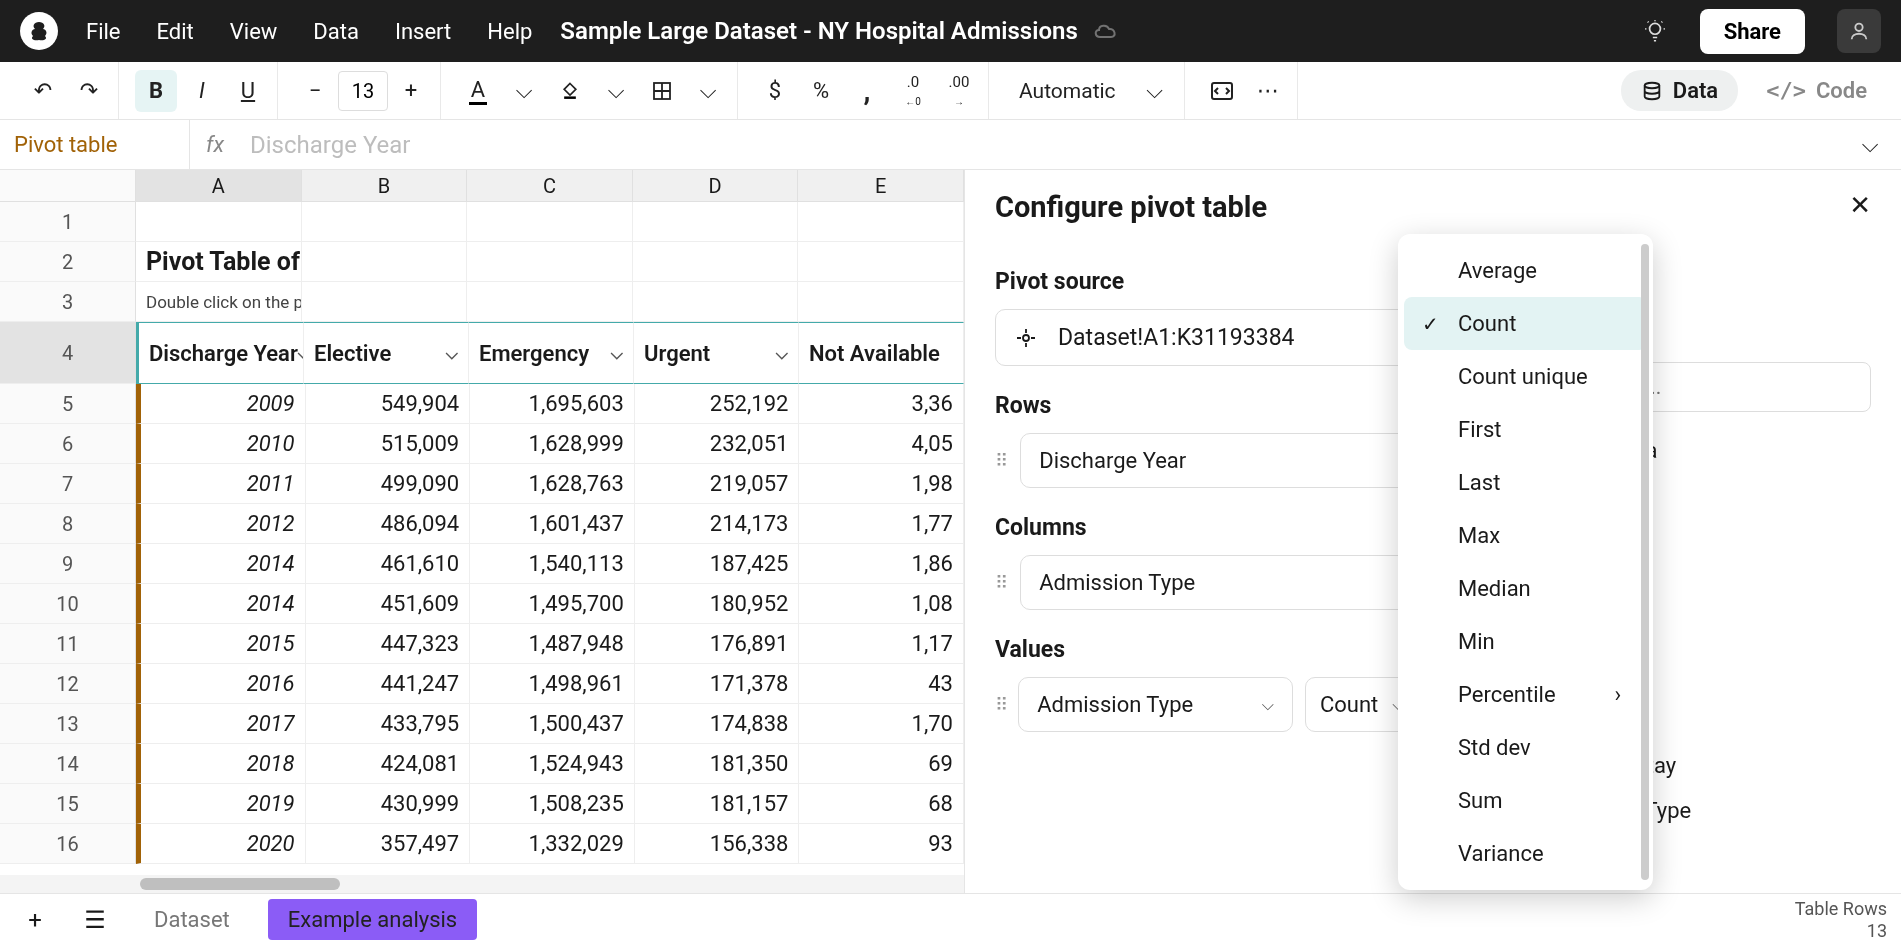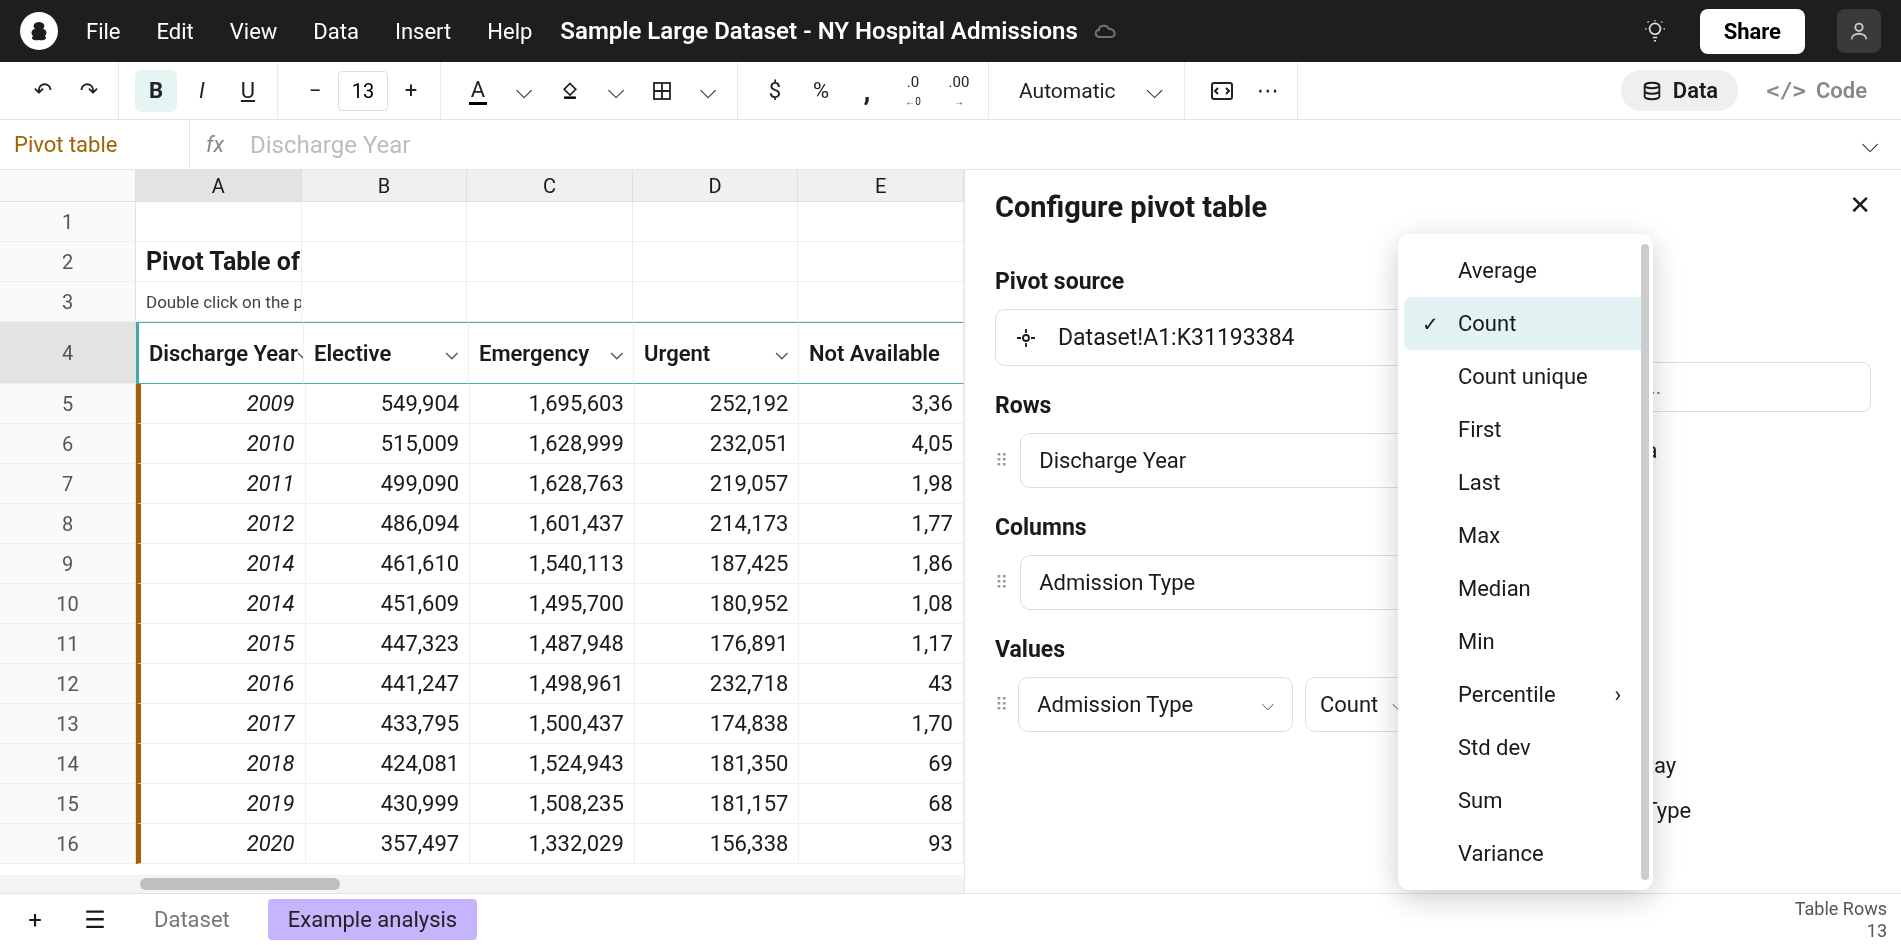--- a/index.html
+++ b/index.html
@@ -49,21 +49,21 @@
 .cell.hdr { background:#fff; font-weight:600; font-size:22px; justify-content:space-between; border-top:1px solid #4aa; border-bottom:1px solid #4aa;}
 .cell.hdr.first{border-left:3px solid #4aa;}
 .cell.pvt{border-left:5px solid #a16207;font-style:italic;}
 .chev { color:#555; font-size:16px;}
 .hscroll { height:18px; background:#f4f4f4; display:flex; align-items:center;}
 .hthumb{ height:12px; width:200px; background:#bfbfbf; border-radius:6px; margin-left:140px;}
 
 .footer { height:52px; border-top:1px solid #e5e5e5; display:flex; align-items:center; padding:0 14px; gap:18px;}
 .fbtn{width:42px;height:42px;display:flex;align-items:center;justify-content:center;font-size:24px;cursor:pointer;}
 .tab { padding:8px 20px; font-size:22px; color:#777; border-radius:4px; cursor:pointer;}
-.tab.active{ background:#c4b5fd; color:#222;}
+.tab.active{ background:#8b5cf6; color:#222;}
 .footer-right{margin-left:auto; text-align:right; font-size:18px; color:#555; line-height:1.2;}
 
 .right-panel { flex:1; padding: 20px 30px 0 30px; overflow:hidden; position:relative;}
 .rp-header{display:flex; align-items:flex-start; justify-content:space-between;}
 .rp-title{font-size:29px; font-weight:700;}
 .close-x{font-size:26px; cursor:pointer;}
 .rp-body{display:flex; gap:40px; margin-top:18px;}
 .rp-left{flex:1.3;}
 .rp-right{flex:1; padding-top:120px;}
 .sec-title{font-size:23px; font-weight:700; margin-top:26px; margin-bottom:14px;}
@@ -314,21 +314,21 @@
           <div class="cell num">447,323</div>
           <div class="cell num">1,487,948</div>
           <div class="cell num">176,891</div>
           <div class="cell num">1,17</div>
         </div>
         <div class="grow">
           <div class="rowh">12</div>
           <div class="cell num pvt">2016</div>
           <div class="cell num">441,247</div>
           <div class="cell num">1,498,961</div>
-          <div class="cell num">232,718</div>
+          <div class="cell num">171,378</div>
           <div class="cell num">43</div>
         </div>
         <div class="grow">
           <div class="rowh">13</div>
           <div class="cell num pvt">2017</div>
           <div class="cell num">433,795</div>
           <div class="cell num">1,500,437</div>
           <div class="cell num">174,838</div>
           <div class="cell num">1,70</div>
         </div>

